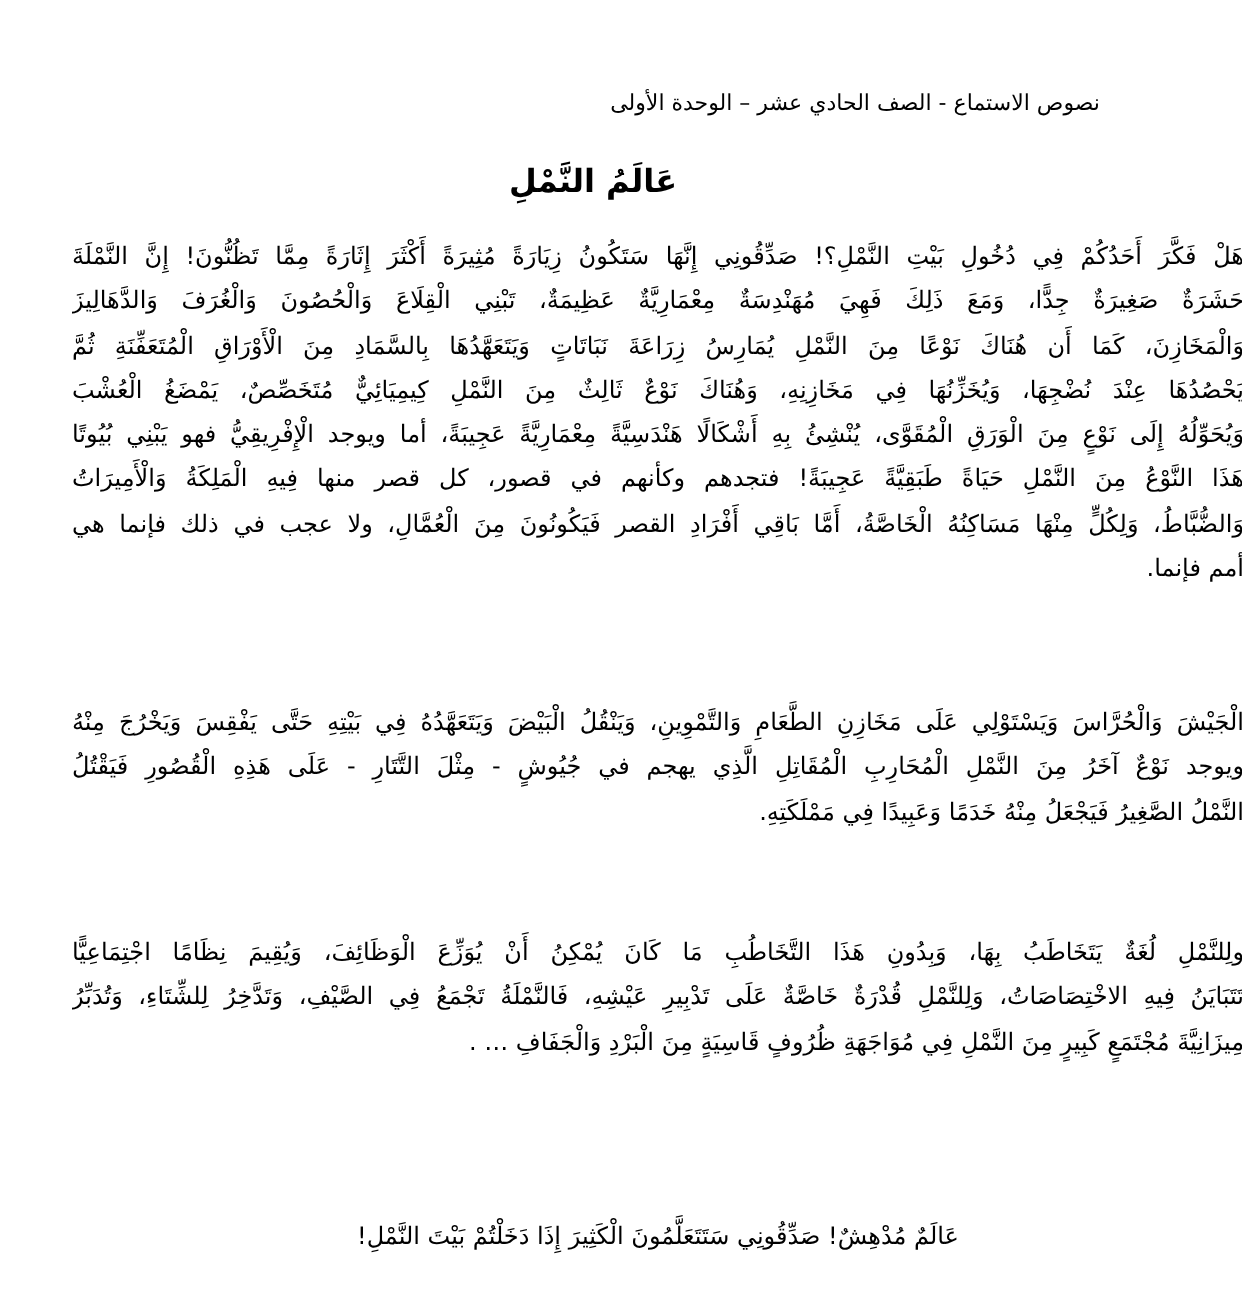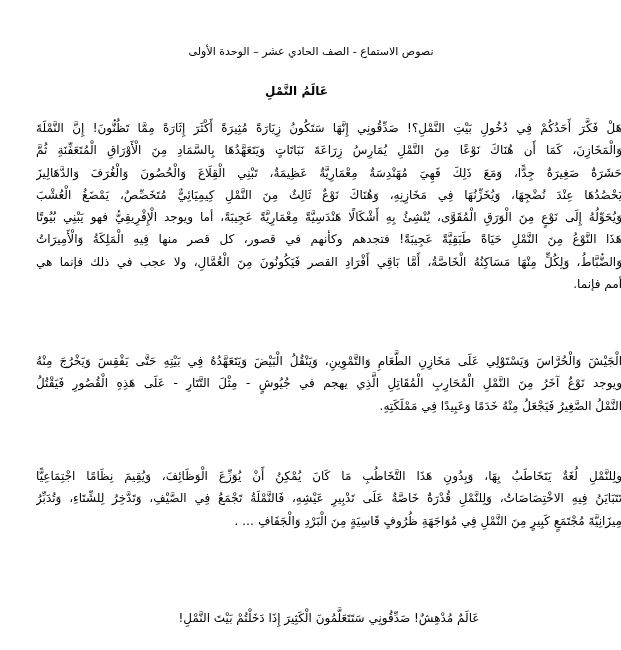--- a/index.html
+++ b/index.html
@@ -21,32 +21,31 @@
     top: 0;
     width: 621px;
     height: 650px;
     direction: rtl;
   }
   .header {
     position: absolute;
     top: 44px;
     left: 0;
     width: 550px;
-    text-align: center;
+    text-align: right;
     font-size: 11px;
     line-height: 16px;
-    padding-left: 36px;
   }
   .title {
     position: absolute;
     top: 80px;
     left: 0;
     width: 593px;
     text-align: center;
-    font-size: 12px;
+    font-size: 16px;
     font-weight: bold;
     line-height: 22px;
   }
   .para {
     position: absolute;
     left: 36px;
     width: 586px;
     font-size: 12px;
     line-height: 22.3px;
     text-align: justify;
@@ -70,22 +69,22 @@
 </style>
 </head>
 <body>
 
 <div class="page">
   <div class="header">نصوص الاستماع - الصف الحادي عشر – الوحدة الأولى</div>
   <div class="title">عَالَمُ النَّمْلِ</div>
 
   <div class="para p1">
     <span class="line">هَلْ فَكَّرَ أَحَدُكُمْ فِي دُخُولِ بَيْتِ النَّمْلِ؟! صَدِّقُونِي إِنَّهَا سَتَكُونُ زِيَارَةً مُثِيرَةً  أَكْثَرَ إِثَارَةً مِمَّا تَظُنُّونَ! إِنَّ النَّمْلَةَ</span>
+    <span class="line">حَشَرَةٌ صَغِيرَةٌ جِدًّا، وَمَعَ ذَلِكَ فَهِيَ مُهَنْدِسَةٌ مِعْمَارِيَّةٌ عَظِيمَةٌ، تَبْنِي الْقِلَاعَ وَالْحُصُونَ وَالْغُرَفَ وَالدَّهَالِيزَ</span>
     <span class="line">وَالْمَخَازِنَ، كَمَا أَن هُنَاكَ نَوْعًا مِنَ النَّمْلِ يُمَارِسُ زِرَاعَةَ نَبَاتَاتٍ وَيَتَعَهَّدُهَا بِالسَّمَادِ مِنَ الْأَوْرَاقِ الْمُتَعَفِّنَةِ ثُمَّ</span>
-    <span class="line">حَشَرَةٌ صَغِيرَةٌ جِدًّا، وَمَعَ ذَلِكَ فَهِيَ مُهَنْدِسَةٌ مِعْمَارِيَّةٌ عَظِيمَةٌ، تَبْنِي الْقِلَاعَ وَالْحُصُونَ وَالْغُرَفَ وَالدَّهَالِيزَ</span>
     <span class="line">يَحْصُدُهَا عِنْدَ نُضْجِهَا، وَيُخَزِّنُهَا فِي مَخَازِنِهِ، وَهُنَاكَ نَوْعٌ ثَالِثٌ مِنَ النَّمْلِ كِيمِيَائِيٌّ مُتَخَصِّصٌ، يَمْضَغُ الْعُشْبَ</span>
     <span class="line">وَيُحَوِّلُهُ إِلَى نَوْعٍ مِنَ الْوَرَقِ الْمُقَوَّى، يُنْشِئُ بِهِ أَشْكَالًا هَنْدَسِيَّةً مِعْمَارِيَّةً عَجِيبَةً، أما ويوجد الْإِفْرِيقِيُّ فهو يَبْنِي بُيُوتًا</span>
     <span class="line">هَذَا النَّوْعُ مِنَ النَّمْلِ حَيَاةً طَبَقِيَّةً عَجِيبَةً! فتجدهم وكأنهم في قصور، كل قصر منها فِيهِ الْمَلِكَةُ وَالْأَمِيرَاتُ</span>
     <span class="line">وَالضُّبَّاطُ، وَلِكُلٍّ مِنْهَا مَسَاكِنُهُ الْخَاصَّةُ، أَمَّا بَاقِي أَفْرَادِ القصر فَيَكُونُونَ مِنَ الْعُمَّالِ، ولا عجب في ذلك فإنما هي</span>
     <span class="line last">أمم فإنما.</span>
   </div>
 
   <div class="para p2">
     <span class="line">الْجَيْشَ وَالْحُرَّاسَ وَيَسْتَوْلِي عَلَى مَخَازِنِ الطَّعَامِ وَالتَّمْوِينِ، وَيَنْقُلُ الْبَيْضَ وَيَتَعَهَّدُهُ فِي بَيْتِهِ حَتَّى يَفْقِسَ وَيَخْرُجَ مِنْهُ</span>
     <span class="line">ويوجد نَوْعٌ آخَرُ مِنَ النَّمْلِ الْمُحَارِبِ الْمُقَاتِلِ الَّذِي يهجم في جُيُوشٍ - مِثْلَ التَّتَارِ -  عَلَى هَذِهِ الْقُصُورِ فَيَقْتُلُ</span>

